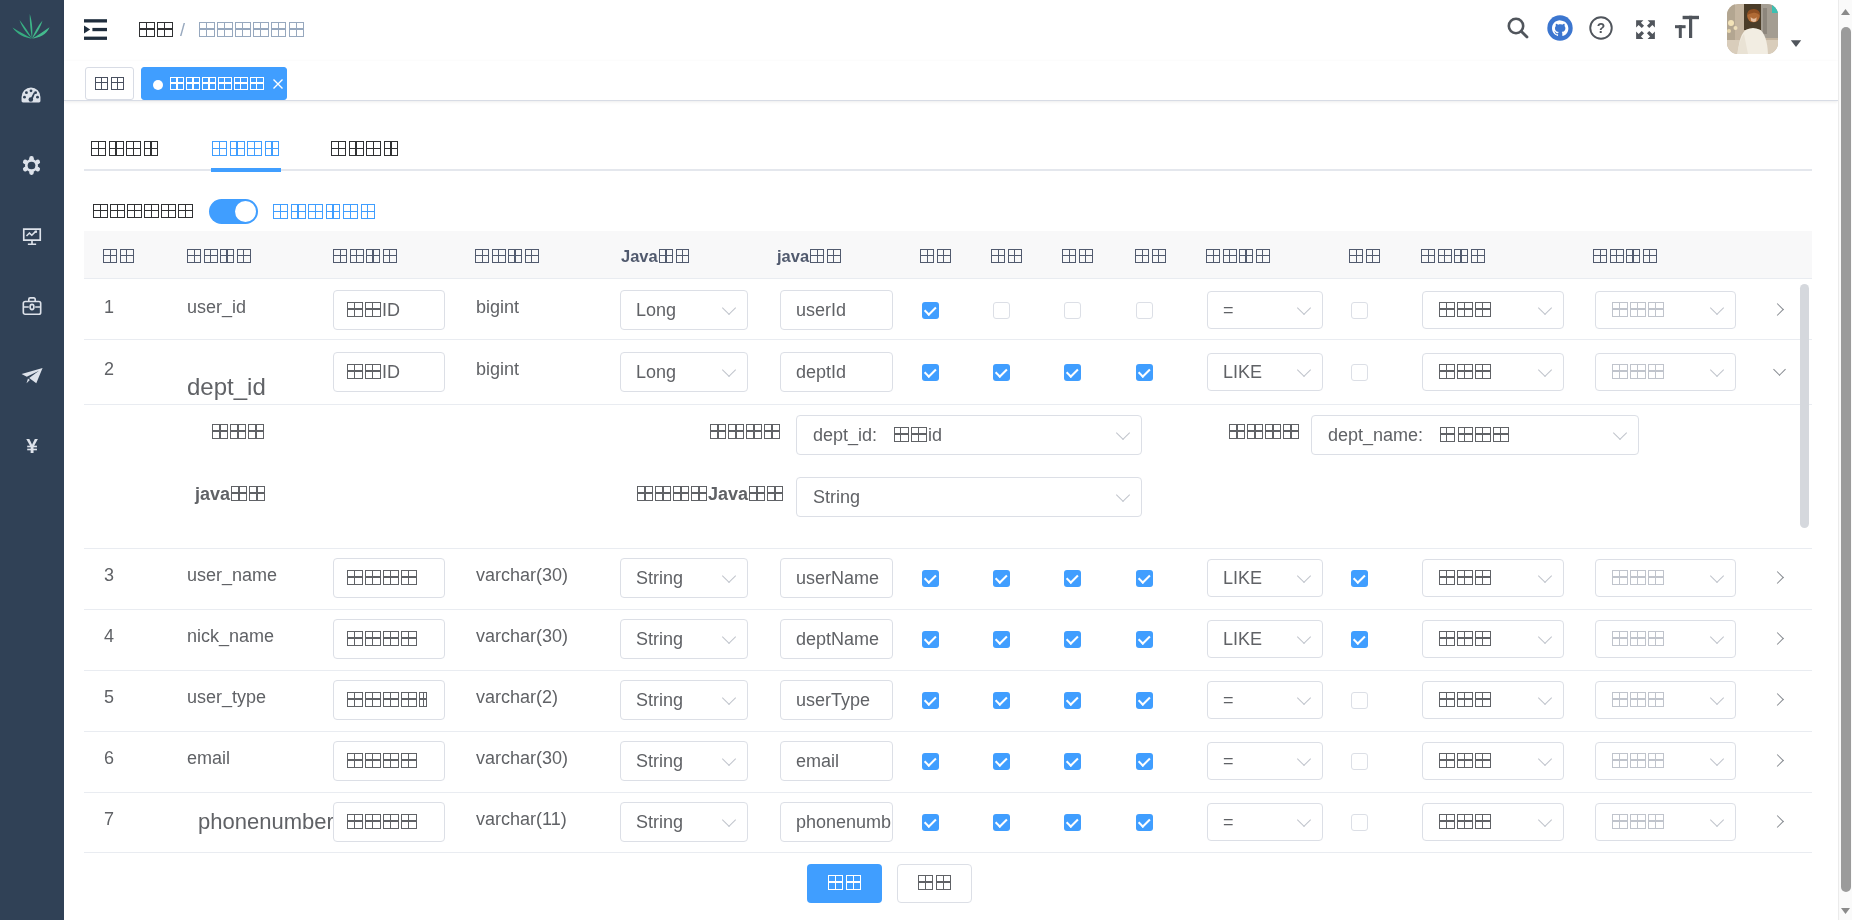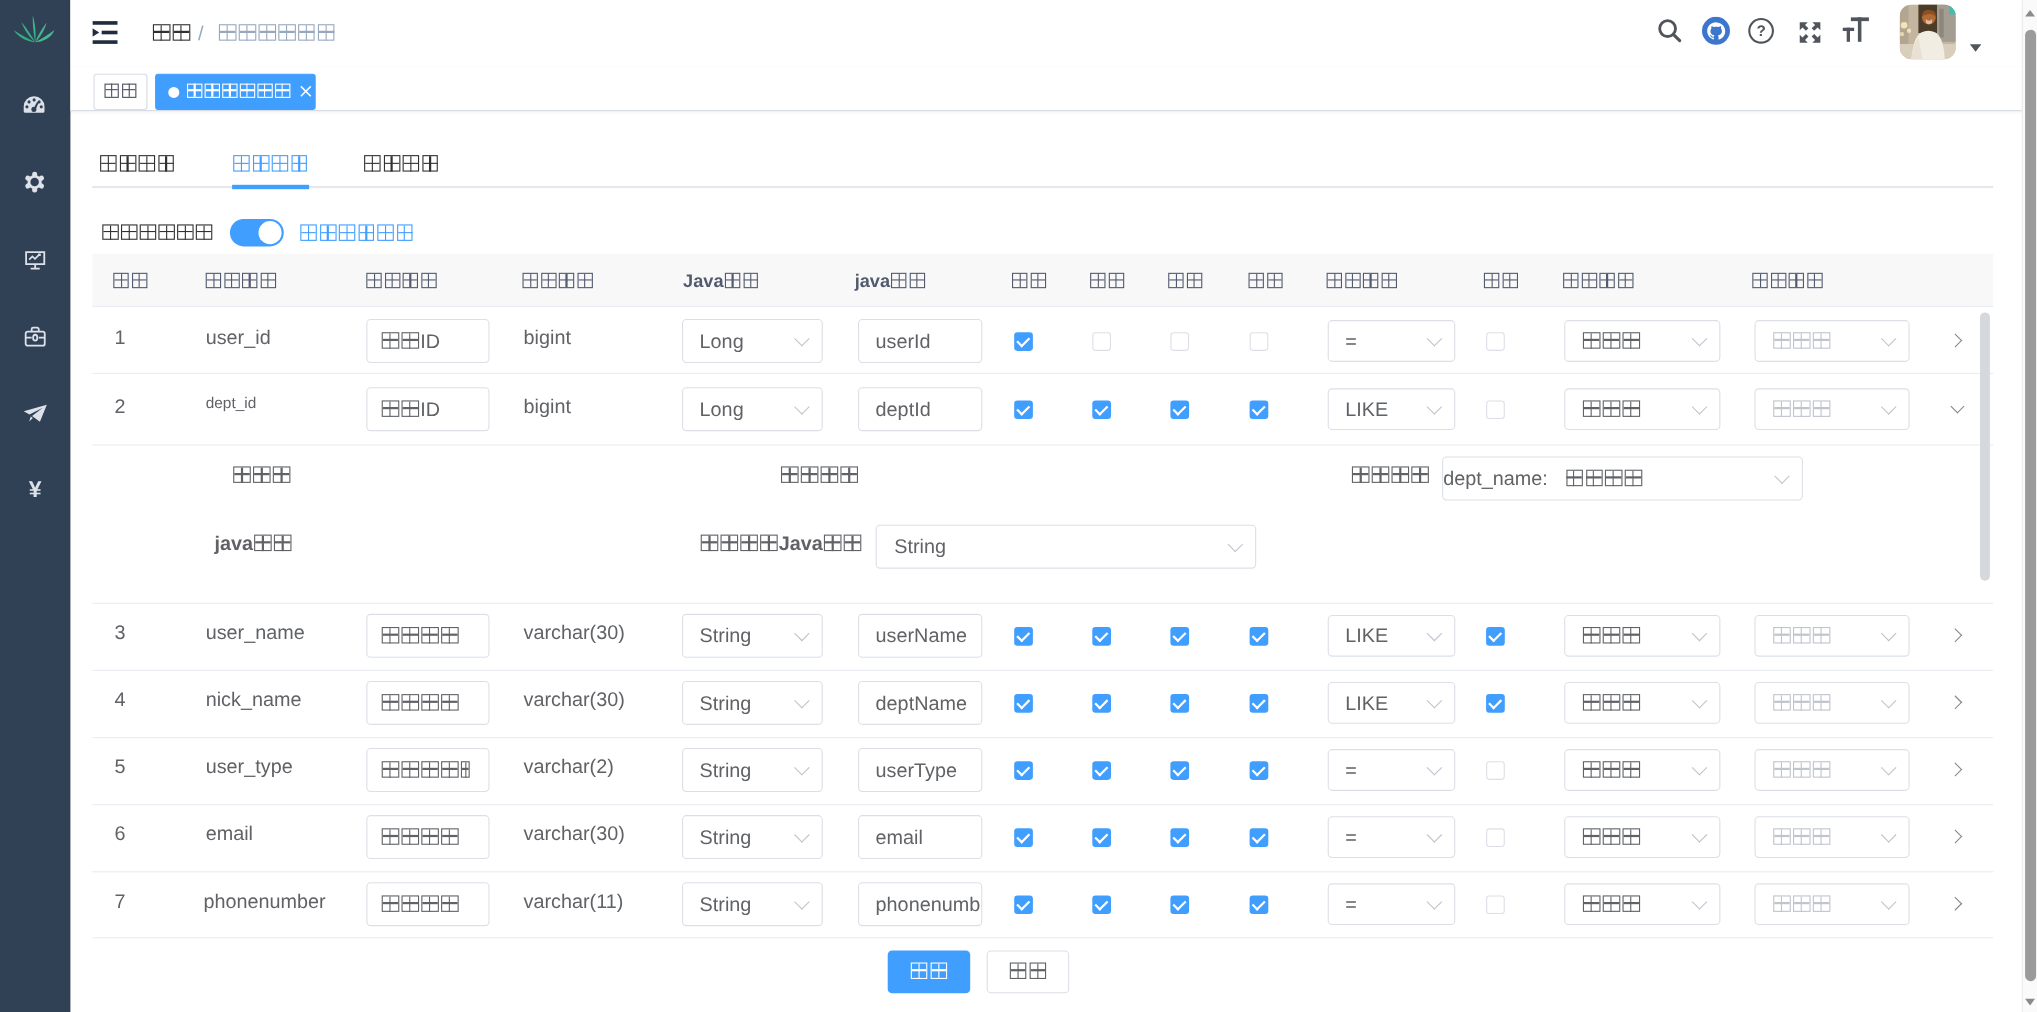--- a/index.html
+++ b/index.html
@@ -220,21 +220,21 @@
 <div class="ck on" style="left:922px;top:302px"></div>
 <div class="ck off" style="left:993px;top:302px"></div>
 <div class="ck off" style="left:1064px;top:302px"></div>
 <div class="ck off" style="left:1136px;top:302px"></div>
 <div class="sel" style="left:1207px;top:291px;width:116px;height:38px;line-height:36px;padding-left:15px">=</div>
 <div class="ck off" style="left:1351px;top:302px"></div>
 <div class="sel" style="left:1422px;top:291px;width:142px;height:38px;line-height:36px;padding-left:15px"><i class="cj"></i><i class="cj"></i><i class="cj"></i></div>
 <div class="sel ph" style="left:1595px;top:291px;width:141px;height:38px;line-height:36px;padding-left:15px"><i class="cj"></i><i class="cj"></i><i class="cj"></i></div>
 <div class="chr" style="left:1773px;top:305px"></div>
 <div class="t" style="left:104px;top:359px;font-size:18px;color:#606266">2</div>
-<div class="t" style="left:187px;top:358px;font-size:14px;color:#606266">dept_id</div>
+<div class="t" style="left:187px;top:373px;font-size:24px;color:#606266">dept_id</div>
 <div class="inp" style="left:333px;top:352px;width:112px;height:40px;line-height:38px;padding-left:12px;overflow:hidden"><i class="cj"></i><i class="cj"></i>ID</div>
 <div class="t" style="left:476px;top:359px;font-size:18px;color:#606266">bigint</div>
 <div class="sel" style="left:620px;top:352px;width:128px;height:40px;line-height:38px;padding-left:15px">Long</div>
 <div class="inp" style="left:780px;top:352px;width:113px;height:40px;line-height:38px;padding-left:15px;overflow:hidden">deptId</div>
 <div class="ck on" style="left:922px;top:364px"></div>
 <div class="ck on" style="left:993px;top:364px"></div>
 <div class="ck on" style="left:1064px;top:364px"></div>
 <div class="ck on" style="left:1136px;top:364px"></div>
 <div class="sel" style="left:1207px;top:353px;width:116px;height:38px;line-height:36px;padding-left:15px">LIKE</div>
 <div class="ck off" style="left:1351px;top:364px"></div>
@@ -295,40 +295,41 @@
 <div class="ck on" style="left:922px;top:753px"></div>
 <div class="ck on" style="left:993px;top:753px"></div>
 <div class="ck on" style="left:1064px;top:753px"></div>
 <div class="ck on" style="left:1136px;top:753px"></div>
 <div class="sel" style="left:1207px;top:742px;width:116px;height:38px;line-height:36px;padding-left:15px">=</div>
 <div class="ck off" style="left:1351px;top:753px"></div>
 <div class="sel" style="left:1422px;top:742px;width:142px;height:38px;line-height:36px;padding-left:15px"><i class="cj"></i><i class="cj"></i><i class="cj"></i></div>
 <div class="sel ph" style="left:1595px;top:742px;width:141px;height:38px;line-height:36px;padding-left:15px"><i class="cj"></i><i class="cj"></i><i class="cj"></i></div>
 <div class="chr" style="left:1773px;top:756px"></div>
 <div class="t" style="left:104px;top:809px;font-size:18px;color:#606266">7</div>
-<div class="t" style="left:185px;top:809px;font-size:18px;color:#606266">phonenumber</div>
+<div class="t" style="left:198px;top:809px;font-size:22px;color:#606266">phonenumber</div>
 <div class="inp" style="left:333px;top:802px;width:112px;height:40px;line-height:38px;padding-left:12px;overflow:hidden"><i class="cj"></i><i class="cj"></i><i class="cj"></i><i class="cj"></i></div>
 <div class="t" style="left:476px;top:809px;font-size:18px;color:#606266">varchar(11)</div>
 <div class="sel" style="left:620px;top:802px;width:128px;height:40px;line-height:38px;padding-left:15px">String</div>
 <div class="inp" style="left:780px;top:802px;width:113px;height:40px;line-height:38px;padding-left:15px;overflow:hidden">phonenumb</div>
 <div class="ck on" style="left:922px;top:814px"></div>
 <div class="ck on" style="left:993px;top:814px"></div>
 <div class="ck on" style="left:1064px;top:814px"></div>
 <div class="ck on" style="left:1136px;top:814px"></div>
 <div class="sel" style="left:1207px;top:803px;width:116px;height:38px;line-height:36px;padding-left:15px">=</div>
 <div class="ck off" style="left:1351px;top:814px"></div>
 <div class="sel" style="left:1422px;top:803px;width:142px;height:38px;line-height:36px;padding-left:15px"><i class="cj"></i><i class="cj"></i><i class="cj"></i></div>
 <div class="sel ph" style="left:1595px;top:803px;width:141px;height:38px;line-height:36px;padding-left:15px"><i class="cj"></i><i class="cj"></i><i class="cj"></i></div>
 <div class="chr" style="left:1773px;top:817px"></div>
 <div class="t bld" style="left:211px;top:422px;font-size:18px;color:#606266;font-weight:bold"><i class="cj"></i><i class="cj"></i><i class="cj"></i></div>
 <div class="t bld" style="left:709px;top:422px;font-size:18px;color:#606266;font-weight:bold"><i class="cj"></i><i class="cj"></i><i class="cj"></i><i class="cj"></i></div>
 <div class="t bld" style="left:1228px;top:422px;font-size:18px;color:#606266;font-weight:bold"><i class="cj"></i><i class="cj"></i><i class="cj"></i><i class="cj"></i></div>
 <div class="t bld" style="left:195px;top:484px;font-size:18px;color:#606266;font-weight:bold">java<i class="cj"></i><i class="cj"></i></div>
 <div class="t bld" style="left:636px;top:484px;font-size:18px;color:#606266;font-weight:bold"><i class="cj"></i><i class="cj"></i><i class="cj"></i><i class="cj"></i>Java<i class="cj"></i><i class="cj"></i></div>
-<div class="sel" style="left:1311px;top:415px;width:328px;height:40px;line-height:38px;">dept_name:&nbsp;&nbsp; <i class="cj"></i><i class="cj"></i><i class="cj"></i><i class="cj"></i></div>
+<div class="sel" style="left:796px;top:415px;width:346px;height:40px;line-height:38px;padding-left:16px">dept_id:&nbsp;&nbsp; <i class="cj"></i><i class="cj"></i>id</div>
+<div class="sel" style="left:1311px;top:415px;width:328px;height:40px;line-height:38px;padding-left:16px">dept_name:&nbsp;&nbsp; <i class="cj"></i><i class="cj"></i><i class="cj"></i><i class="cj"></i></div>
 <div class="sel" style="left:796px;top:477px;width:346px;height:40px;line-height:38px;padding-left:16px">String</div>
 <div class="abs" style="left:1800px;top:284px;width:9px;height:244px;border-radius:5px;background:#d5d8dd"></div>
 <div class="abs" style="left:807px;top:864px;width:75px;height:39px;border-radius:4px;background:#409eff;color:#fff;font-size:18px;text-align:center;line-height:39px"><i class="cj"></i><i class="cj"></i></div>
 <div class="abs" style="left:897px;top:864px;width:75px;height:39px;border-radius:4px;background:#fff;border:1px solid #dcdfe6;color:#606266;font-size:18px;text-align:center;line-height:37px"><i class="cj"></i><i class="cj"></i></div>
 <div class="abs" style="left:1838px;top:0;width:14px;height:920px;background:#fafafa;border-left:1px solid #ebebeb"></div>
 <svg class="abs" style="left:1839px;top:6px" width="13" height="12" viewBox="0 0 13 12">
       <path d="M2 9 6.5 3 11 9Z" fill="#8a8a8a"></path>
     </svg>
 <svg class="abs" style="left:1839px;top:905px" width="13" height="12" viewBox="0 0 13 12">
       <path d="M2 3 6.5 9 11 3Z" fill="#8a8a8a"></path>

